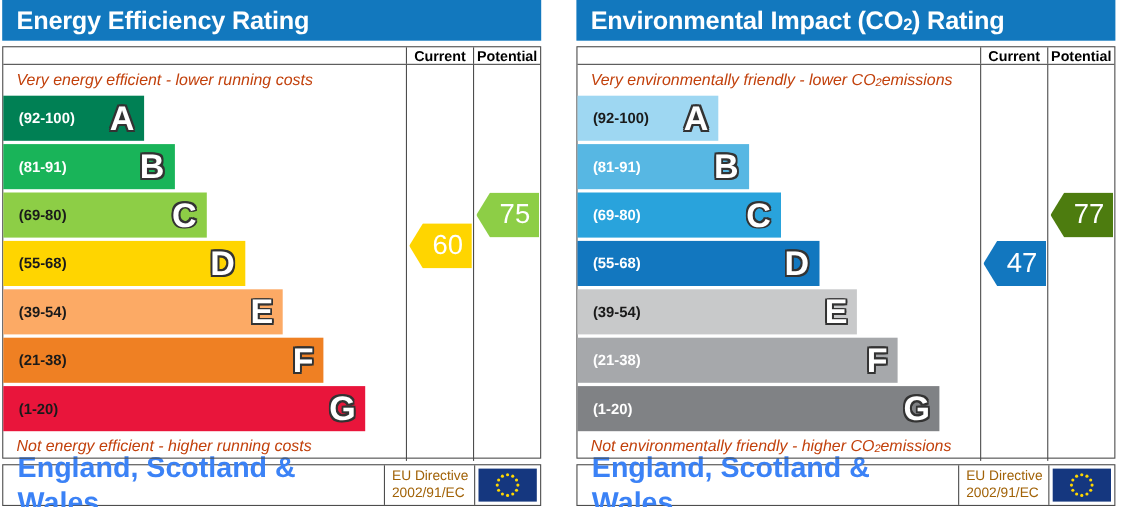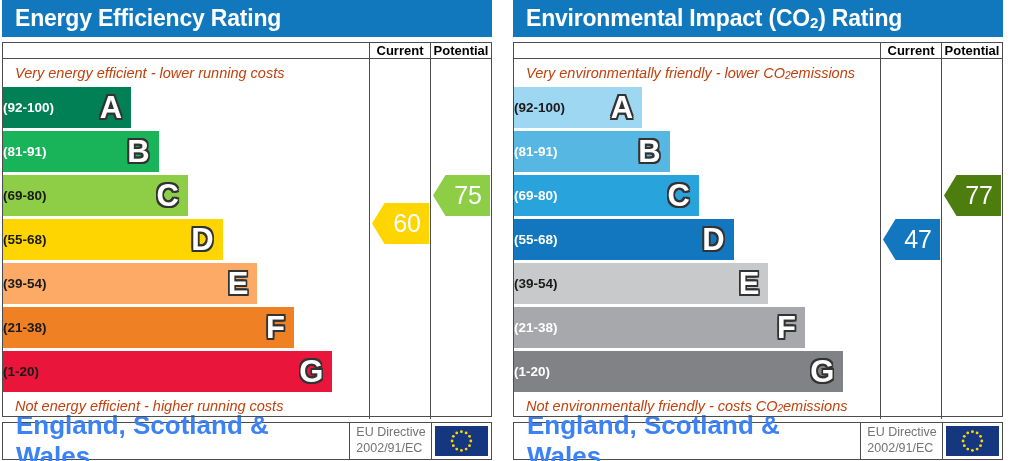--- a/index.html
+++ b/index.html
@@ -13,30 +13,29 @@
     height: 461px;
     font-family: "Liberation Sans", sans-serif;
     overflow: hidden;
   }
   .page {
     width: 1024px;
     height: 326px;
     display: flex;
     flex-direction: row;
     box-sizing: border-box;
-    gap: 21px;
   }
   .cert {
     width: 490px;
     height: 461px;
     box-sizing: border-box;
     position: relative;
   }
   .cert.left  { margin-left: 2px;  margin-right: 0; }
-  .cert.right { }
+  .cert.right { margin-left: 32px; }
 
   
   .title-bar {
     height: 37px;
     background: #1278be;
     color: #ffffff;
     font-size: 23px;
     font-weight: bold;
     display: flex;
     align-items: center;
@@ -132,20 +131,21 @@
     display: flex;
     align-items: center;
     position: relative;
     box-sizing: border-box;
   }
   .band:last-child { margin-bottom: 0; }
   .band-range {
     font-size: 13.5px;
     font-weight: bold;
     color: #ffffff;
+    padding-left: 14px;
     white-space: nowrap;
     z-index: 2;
   }
   .band-range.dark { color: #1a1a1a; }
   .band-letter {
     position: absolute;
     right: 9px;
     font-size: 31px;
     font-weight: bold;
     color: #ffffff;
@@ -195,21 +195,21 @@
     font-weight: bold;
     color: #3b82f6;
   }
   .footer-directive {
     width: 82px;
     display: flex;
     flex-direction: column;
     align-items: flex-start;
     justify-content: center;
     font-size: 12.5px;
-    color: #737373;
+    color: #a16207;
     border-left: 1.5px solid #4d4d4d;
     box-sizing: border-box;
     padding-left: 6px;
     line-height: 1.25;
   }
   .footer-flag {
     width: 60px;
     border-left: 1.5px solid #4d4d4d;
     box-sizing: border-box;
     display: flex;
@@ -352,21 +352,21 @@
               <div class="band" style="background: rgb(166, 168, 171); width: 79.5%;">
                 <span class="band-range">(21-38)</span>
                 <span class="band-letter">F</span>
               </div>
               <div class="band" style="background: rgb(128, 130, 133); width: 90%;">
                 <span class="band-range">(1-20)</span>
                 <span class="band-letter">G</span>
               </div>
             </div>
             <div class="note note-bottom">
-              <span>Not environmentally friendly - costs CO</span>
+              <span>Not environmentally friendly - higher CO</span>
               <sub>2</sub>
               <span> emissions</span>
             </div>
           </div>
           <div class="cur-col">
             <div class="marker" style="background: rgb(18, 119, 191); top: 160px;">47</div>
           </div>
           <div class="pot-col">
             <div class="marker" style="background: #4d7c0f; top: 116px;">77</div>
           </div>

